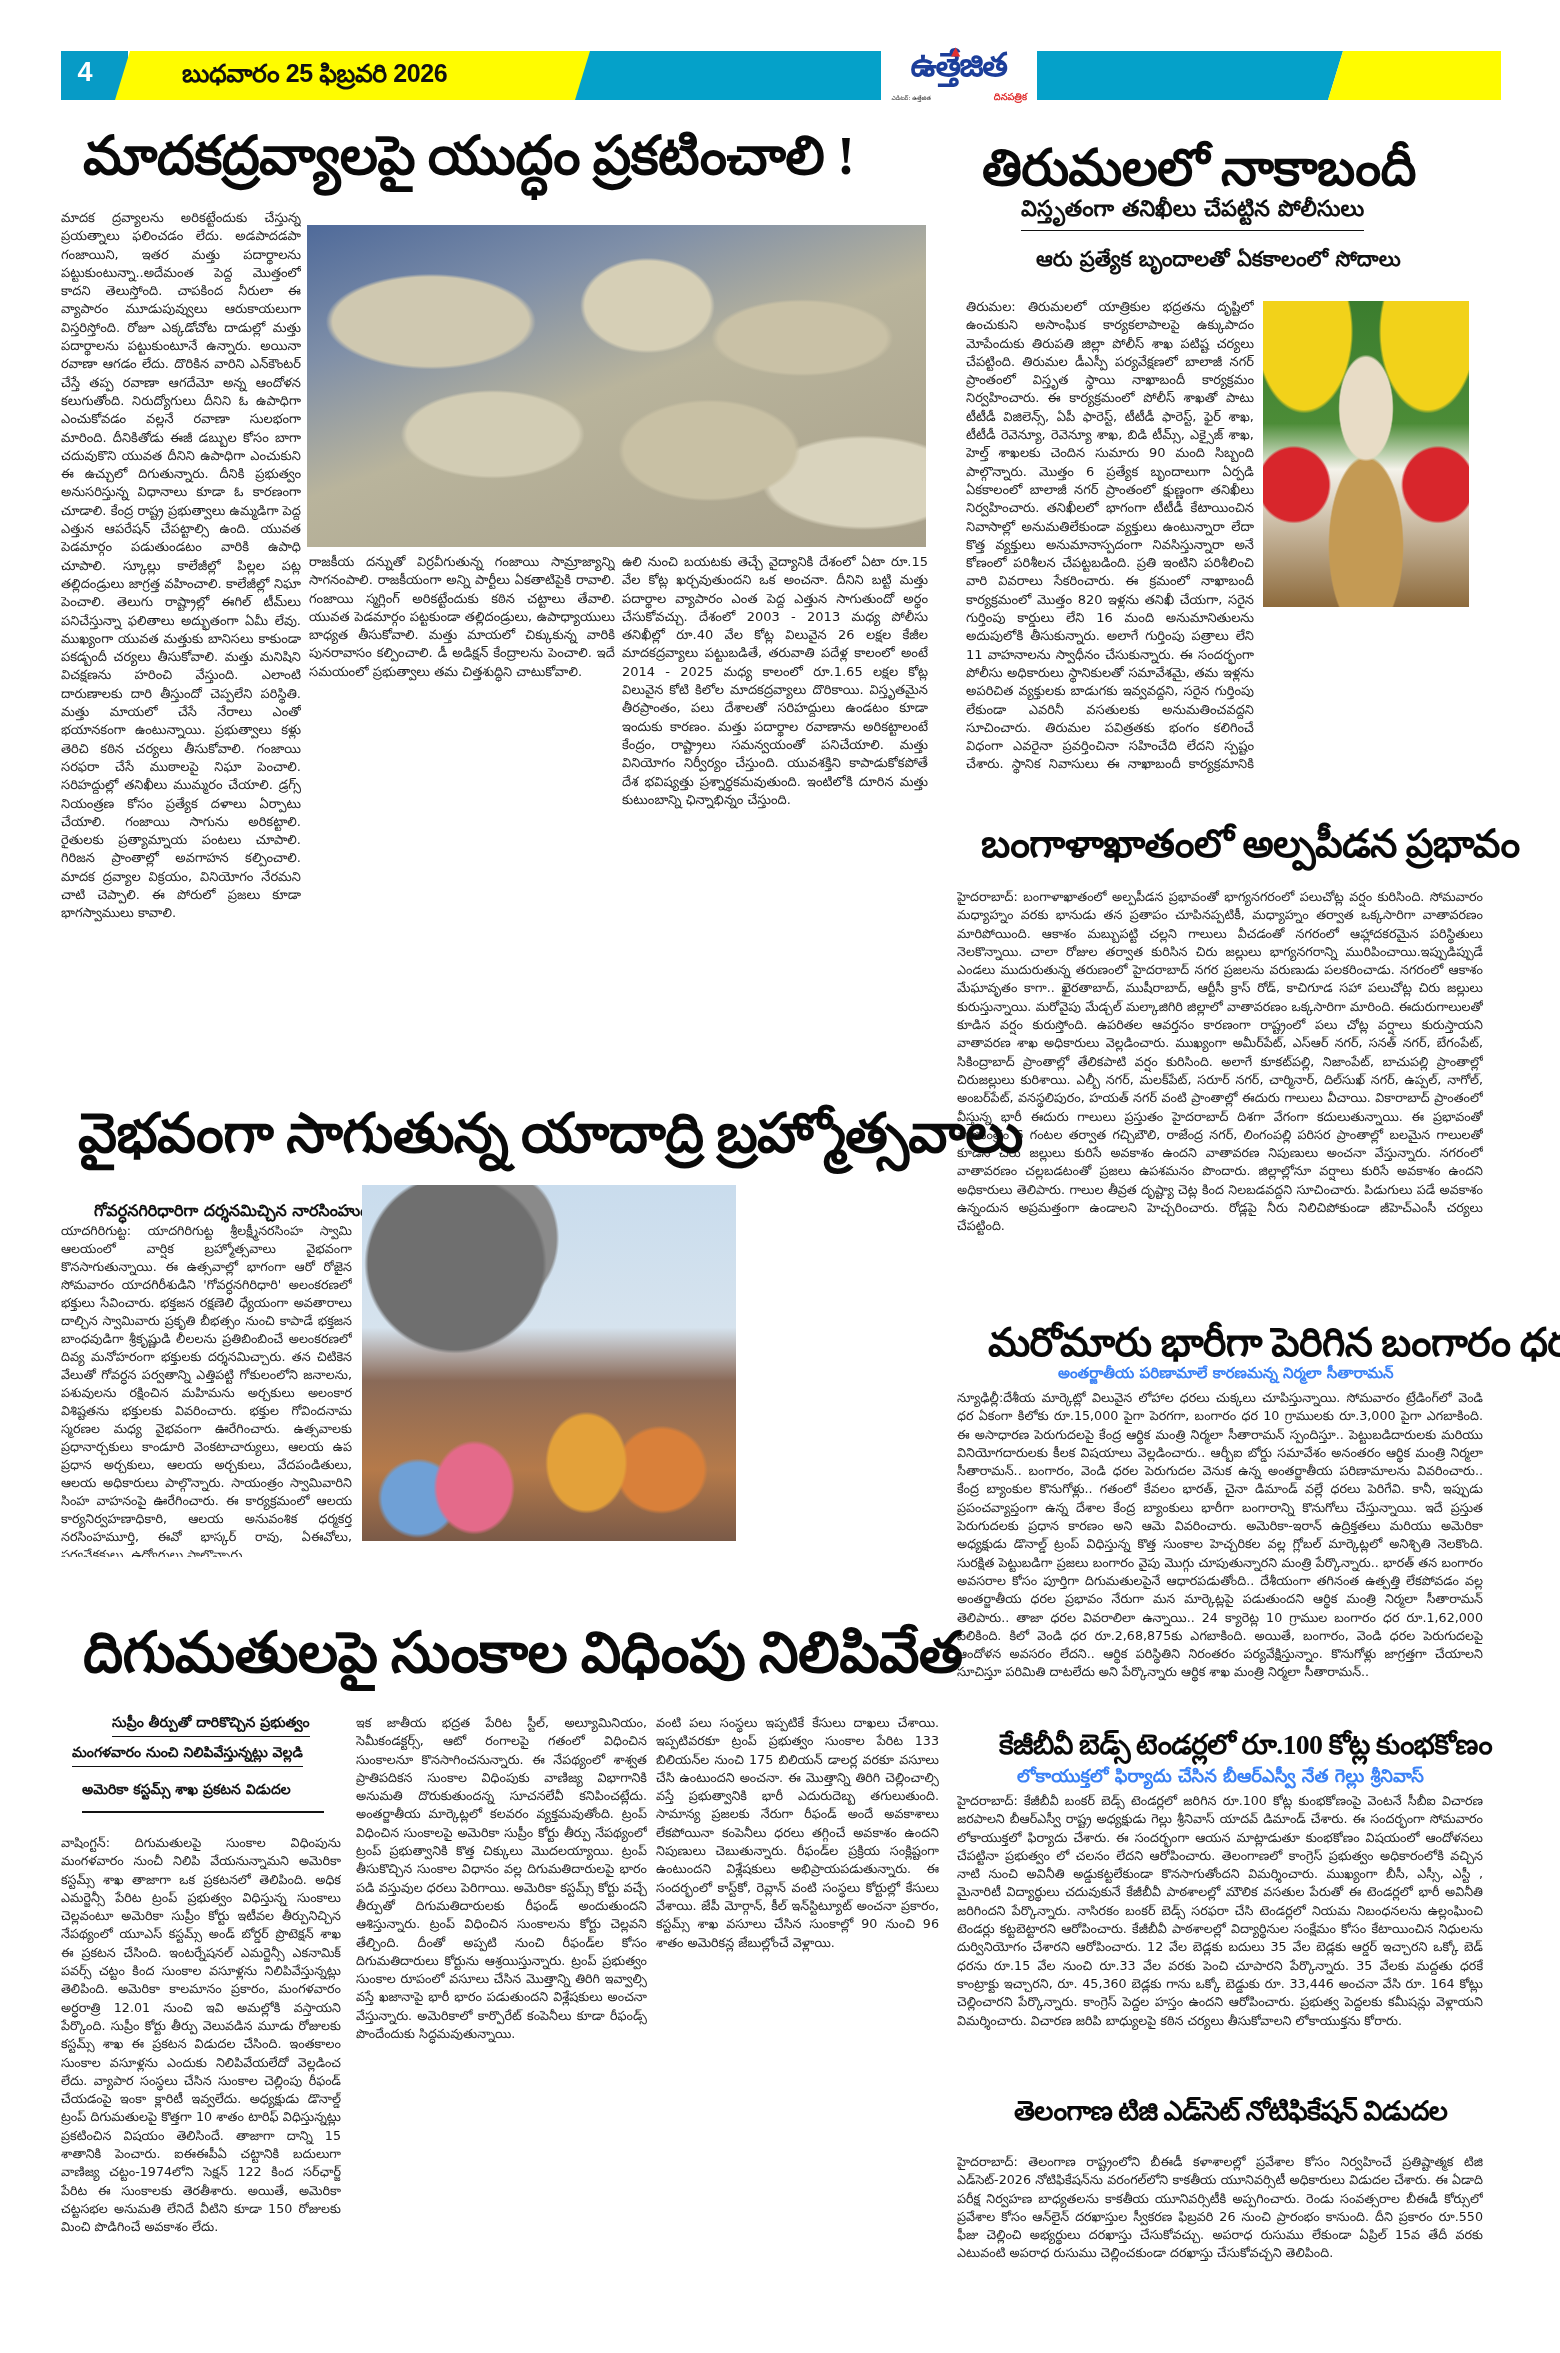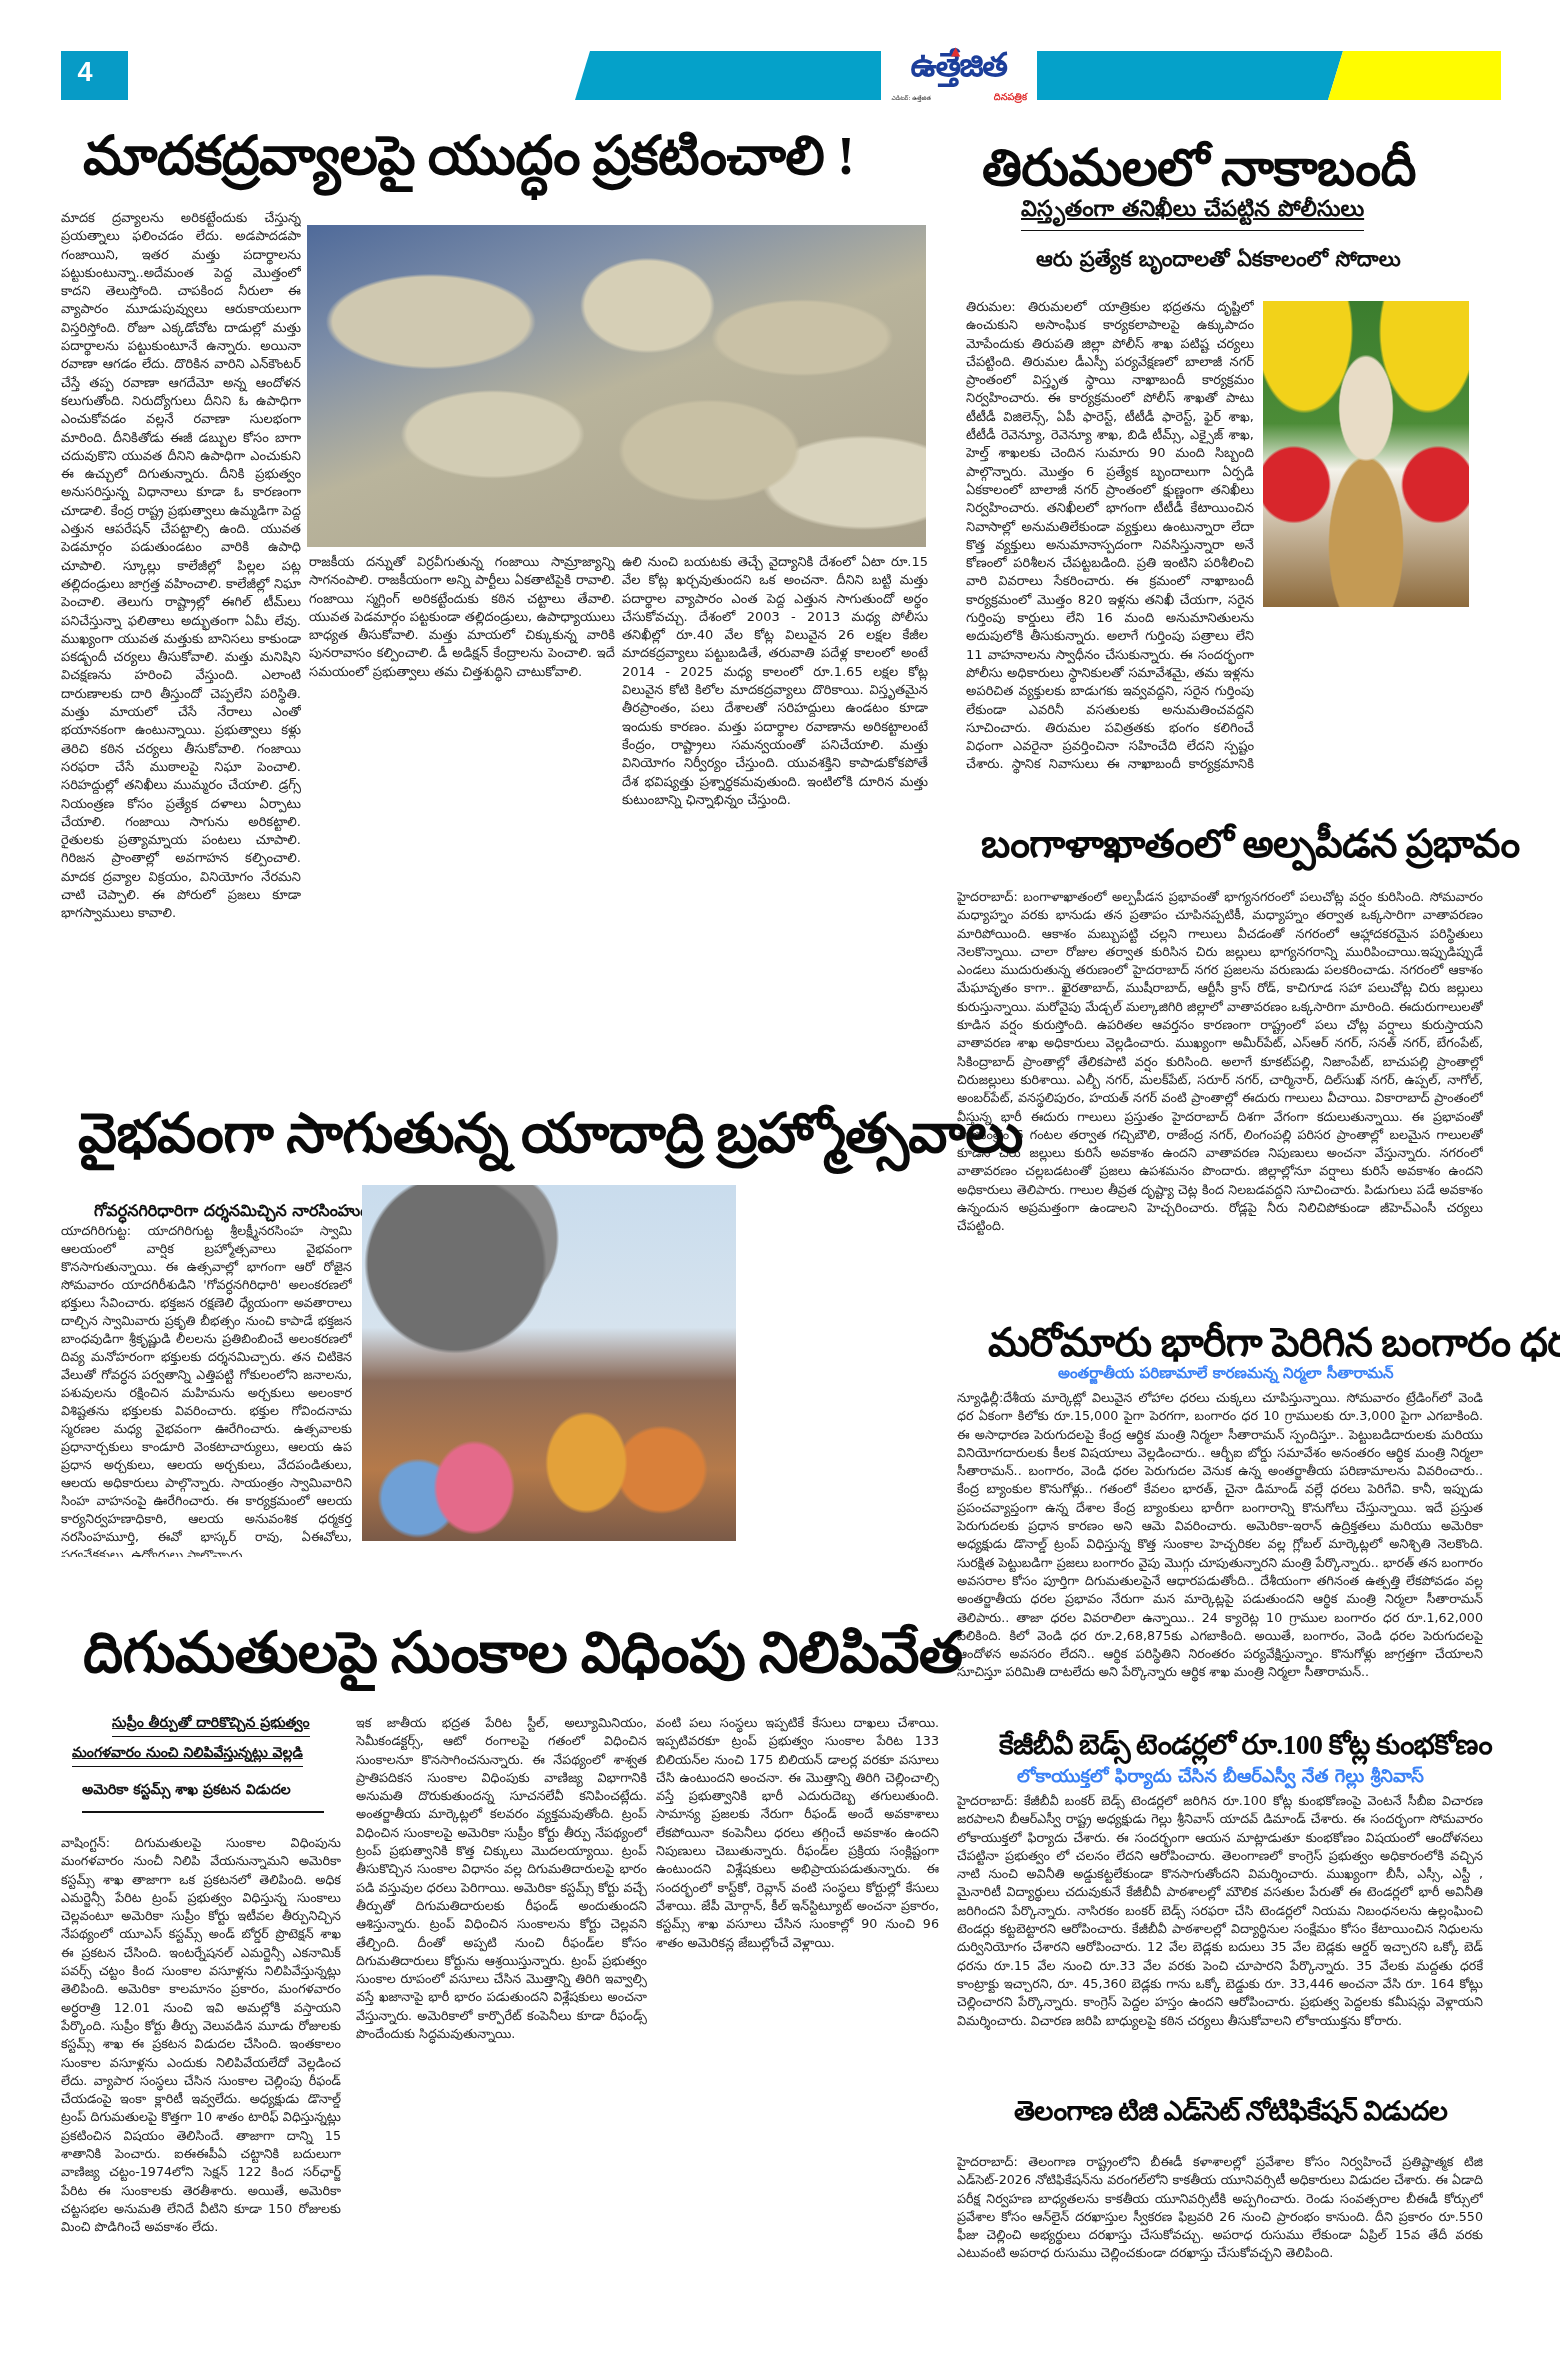--- a/index.html
+++ b/index.html
@@ -23,21 +23,21 @@
   .mh-blue-mid2 { position: absolute; left: 976px; top: 0; width: 306px; height: 49px; background: #05a1c9;
         clip-path: polygon(0 0, 100% 0, calc(100% - 15px) 100%, 0 100%); }
   .mh-yellow-right { position: absolute; left: 1267px; top: 0; width: 173px; height: 49px; background: #fffc00;
         clip-path: polygon(15px 0, 100% 0, 100% 100%, 0 100%); }
 
   
   .headline { position: absolute; font-family: Liberation Serif, serif; font-weight: bold; color: #0a0a0a; white-space: nowrap; letter-spacing: -0.7px; }
   .subhead { position: absolute; font-family: "DejaVu Sans", sans-serif; white-space: nowrap; color: #111; }
   .body-text { position: absolute; font-family: "DejaVu Sans", sans-serif; font-size: 13px; line-height: 18.3px; color: #1a1a1a; text-align: justify; overflow: hidden; }
   .photo { position: absolute; overflow: hidden; }
-  .underline { border-bottom: 1.5px solid #111; text-decoration: underline; }
+  .underline { border-bottom: 1.5px solid #111; }
   .pink { color: #3b82f6; }
 
   
   .photo-drugs { background:
       radial-gradient(ellipse at 20% 30%, #cfc8b0 0 14%, transparent 15%),
       radial-gradient(ellipse at 55% 25%, #d6cfb6 0 13%, transparent 14%),
       radial-gradient(ellipse at 80% 35%, #c9c1a6 0 12%, transparent 13%),
       radial-gradient(ellipse at 30% 65%, #d2ccb4 0 14%, transparent 15%),
       radial-gradient(ellipse at 65% 70%, #c8c0a4 0 15%, transparent 16%),
       radial-gradient(ellipse at 90% 80%, #d9d3bd 0 12%, transparent 13%),
@@ -59,20 +59,23 @@
       radial-gradient(ellipse at 30% 85%, #e46a8a 0 10%, transparent 11%),
       radial-gradient(ellipse at 15% 88%, #6fa0d6 0 8%, transparent 9%),
       linear-gradient(180deg, #c9dced 0%, #d6e3ee 40%, #8a6a58 55%, #b57a4a 80%, #7a5a48 100%); }
 </style>
 </head>
 <body>
 
 <div class="masthead">
   <div class="mh-blue-left"></div>
   <div class="mh-pagenum">4</div>
+  <div class="mh-yellow-left">
+    <div class="mh-date">బుధవారం 25 ఫిబ్రవరి 2026</div>
+  </div>
   <div class="mh-blue-mid1"></div>
   <div class="mh-logo">
     <span class="mh-logo-arrow">▲</span>
     <div class="mh-logo-main">ఉత్తేజిత</div>
     <div class="mh-logo-tag">ఎడిటర్: ఉత్తేజిత</div>
     <div class="mh-logo-sub">దినపత్రిక</div>
   </div>
   <div class="mh-blue-mid2"></div>
   <div class="mh-yellow-right"></div>
 </div>

